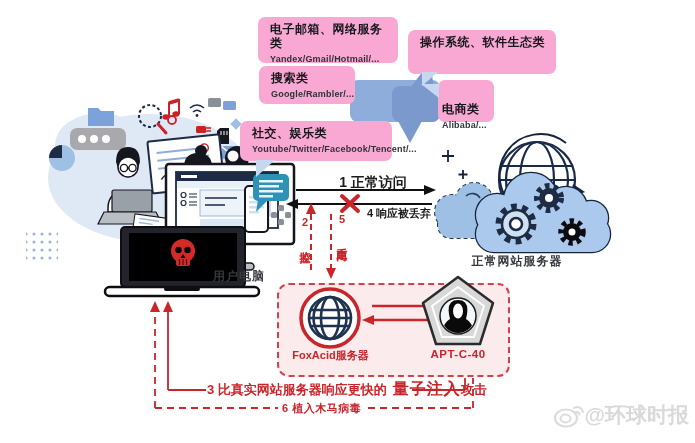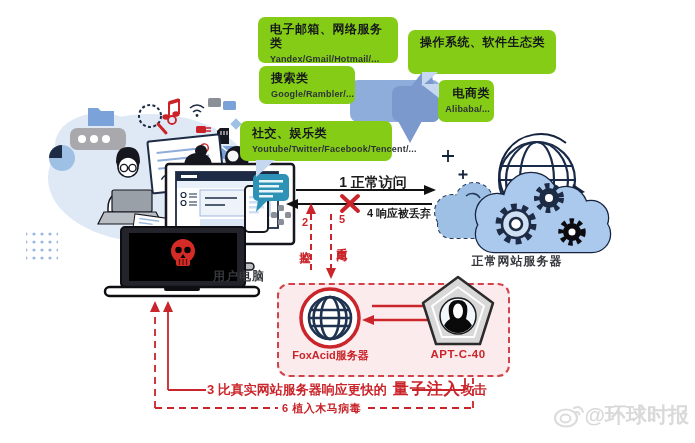--- a/index.html
+++ b/index.html
@@ -1,21 +1,21 @@
 <!DOCTYPE html>
 <html><head>
 <meta charset="utf-8">
 <style>
   html,body{margin:0;padding:0;background:#fff;}
   #canvas{position:relative;width:695px;height:443px;background:#fff;overflow:hidden;
           font-family:"Liberation Sans",sans-serif;}
   svg{display:block;}
   .layer{position:absolute;left:0;top:0;}
   
-  .bubble{position:absolute;background:#84cc16;border-radius:7px;padding:6px 10px 4px 12px;
+  .bubble{position:absolute;background:#f9a8d4;border-radius:7px;padding:6px 10px 4px 12px;
           box-sizing:border-box;z-index:4;}
   .bubble .t{display:block;font-weight:bold;font-size:12px;color:#15171a;letter-spacing:.5px;line-height:1.15;}
   .bubble .s{display:block;font-size:9px;color:#2e3338;margin-top:3px;font-weight:600;letter-spacing:.2px;}
   .tail{position:absolute;width:0;height:0;z-index:4;}
   
   #pink-box{position:absolute;left:277px;top:283px;width:233px;height:94px;background:#fcebec;
             border:2px dashed #d2424a;border-radius:12px;box-sizing:border-box;z-index:2;}
   .lbl{position:absolute;z-index:6;}
   .red{color:#c9252b;}
   .dark{color:#35383d;}
@@ -278,21 +278,21 @@
     <span class="s">Yandex/Gmail/Hotmail/...</span>
   </div>
   <div class="bubble" style="left:408px;top:30px;width:148px;height:44px;">
     <span class="t">操作系统、软件生态类</span>
   </div>
   <div class="tail" style="left:422px;top:72px;border-top:14px solid #c6d8f0;border-right:16px solid transparent;"></div>
   <div class="bubble" style="left:259px;top:66px;width:96px;height:38px;">
     <span class="t">搜索类</span>
     <span class="s">Google/Rambler/...</span>
   </div>
-  <div class="bubble" style="left:438px;top:80px;width:56px;height:42px;text-align:right;padding:7px 4px 4px;">
+  <div class="bubble" style="left:438px;top:80px;width:56px;height:42px;text-align:left;padding:23px 4px 4px;">
     <span class="t">电商类</span>
     <span class="s">Alibaba/...</span>
   </div>
   <div class="tail" style="left:421px;top:84px;border-right:18px solid #c6d8f0;border-bottom:14px solid transparent;"></div>
   <div class="bubble" style="left:240px;top:121px;width:152px;height:40px;">
     <span class="t">社交、娱乐类</span>
     <span class="s">Youtube/Twitter/Facebook/Tencent/...</span>
   </div>
   <div class="tail" style="left:256px;top:160px;border-top:17px solid #c6d8f0;border-right:19px solid transparent;"></div>
 

